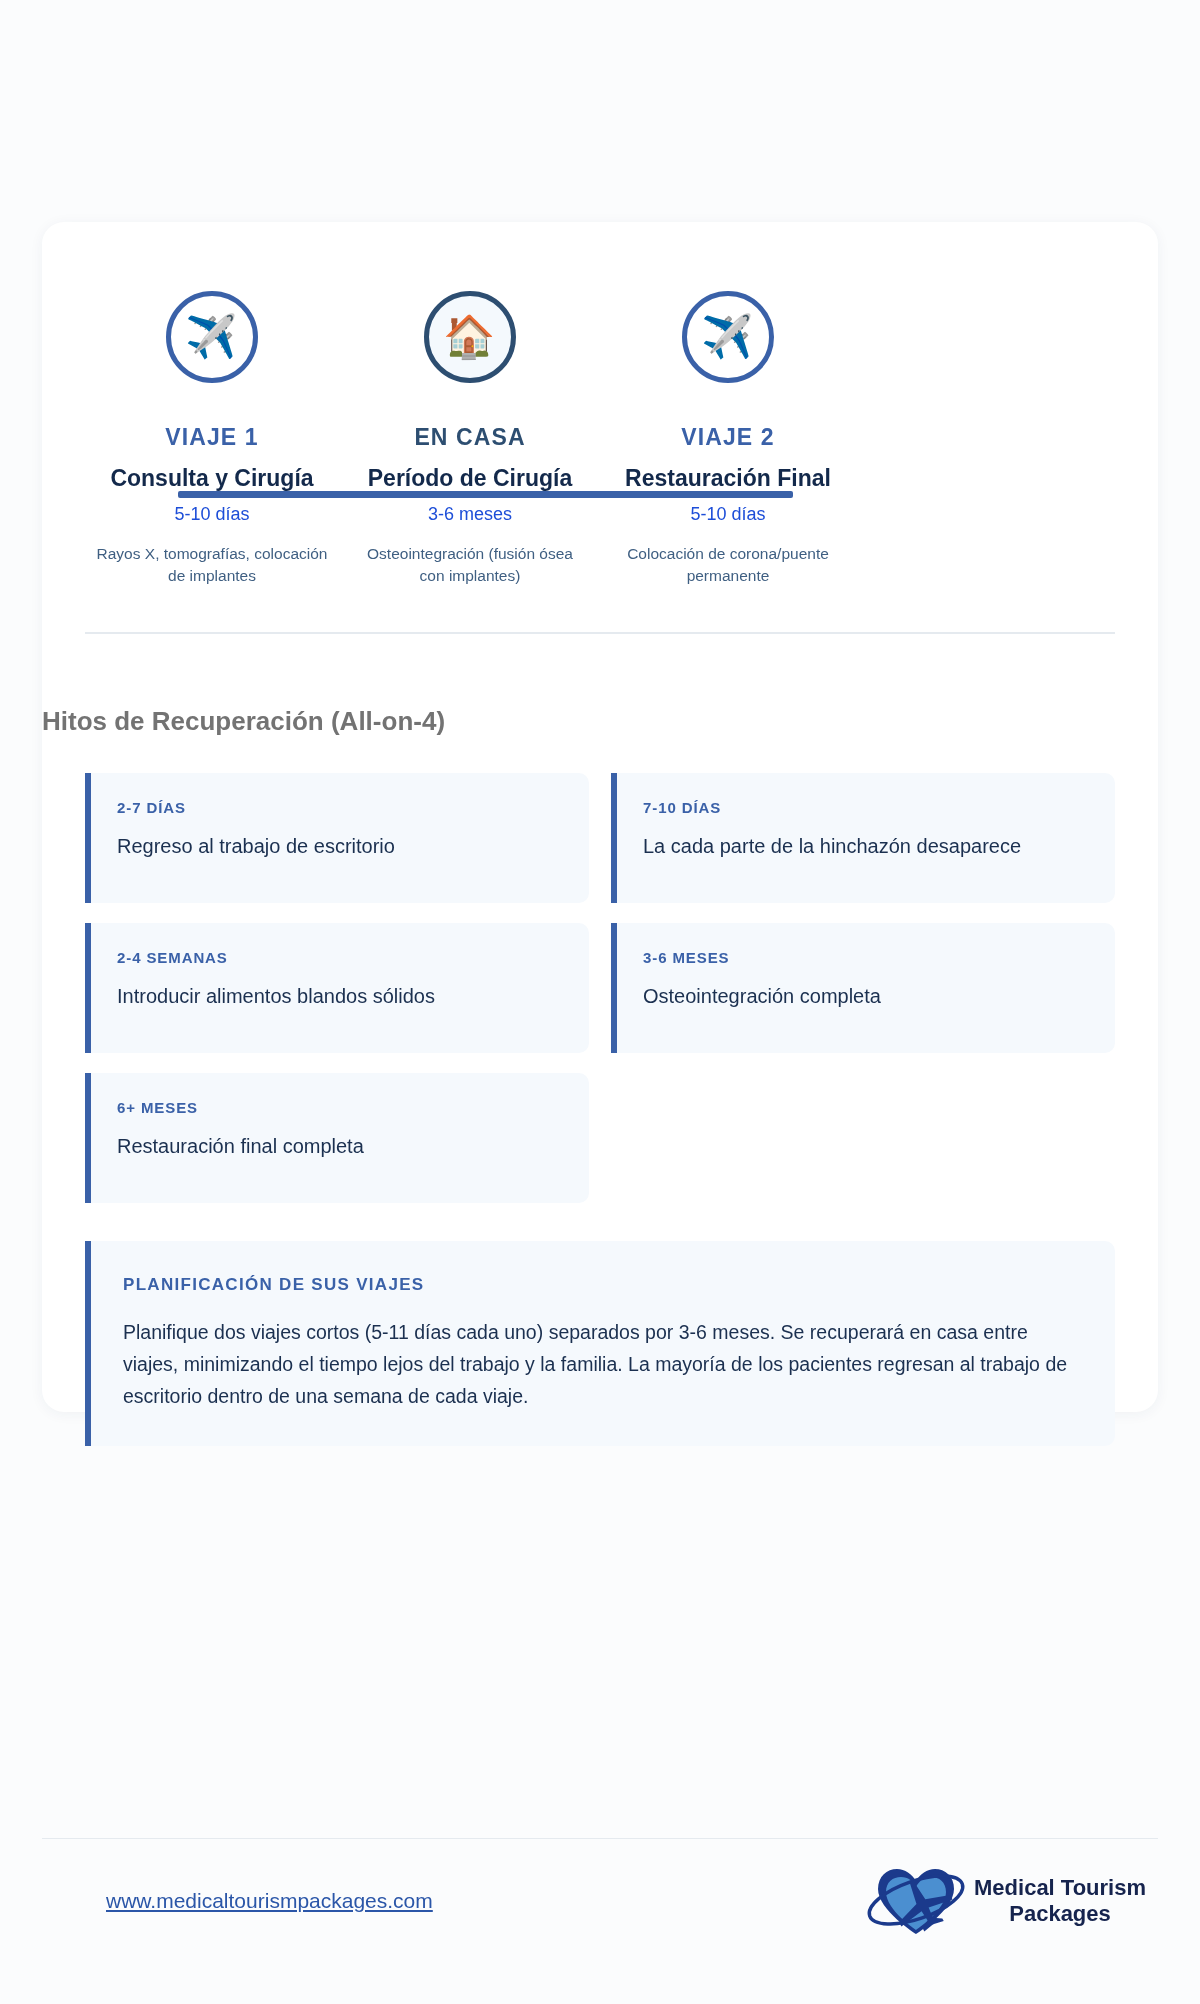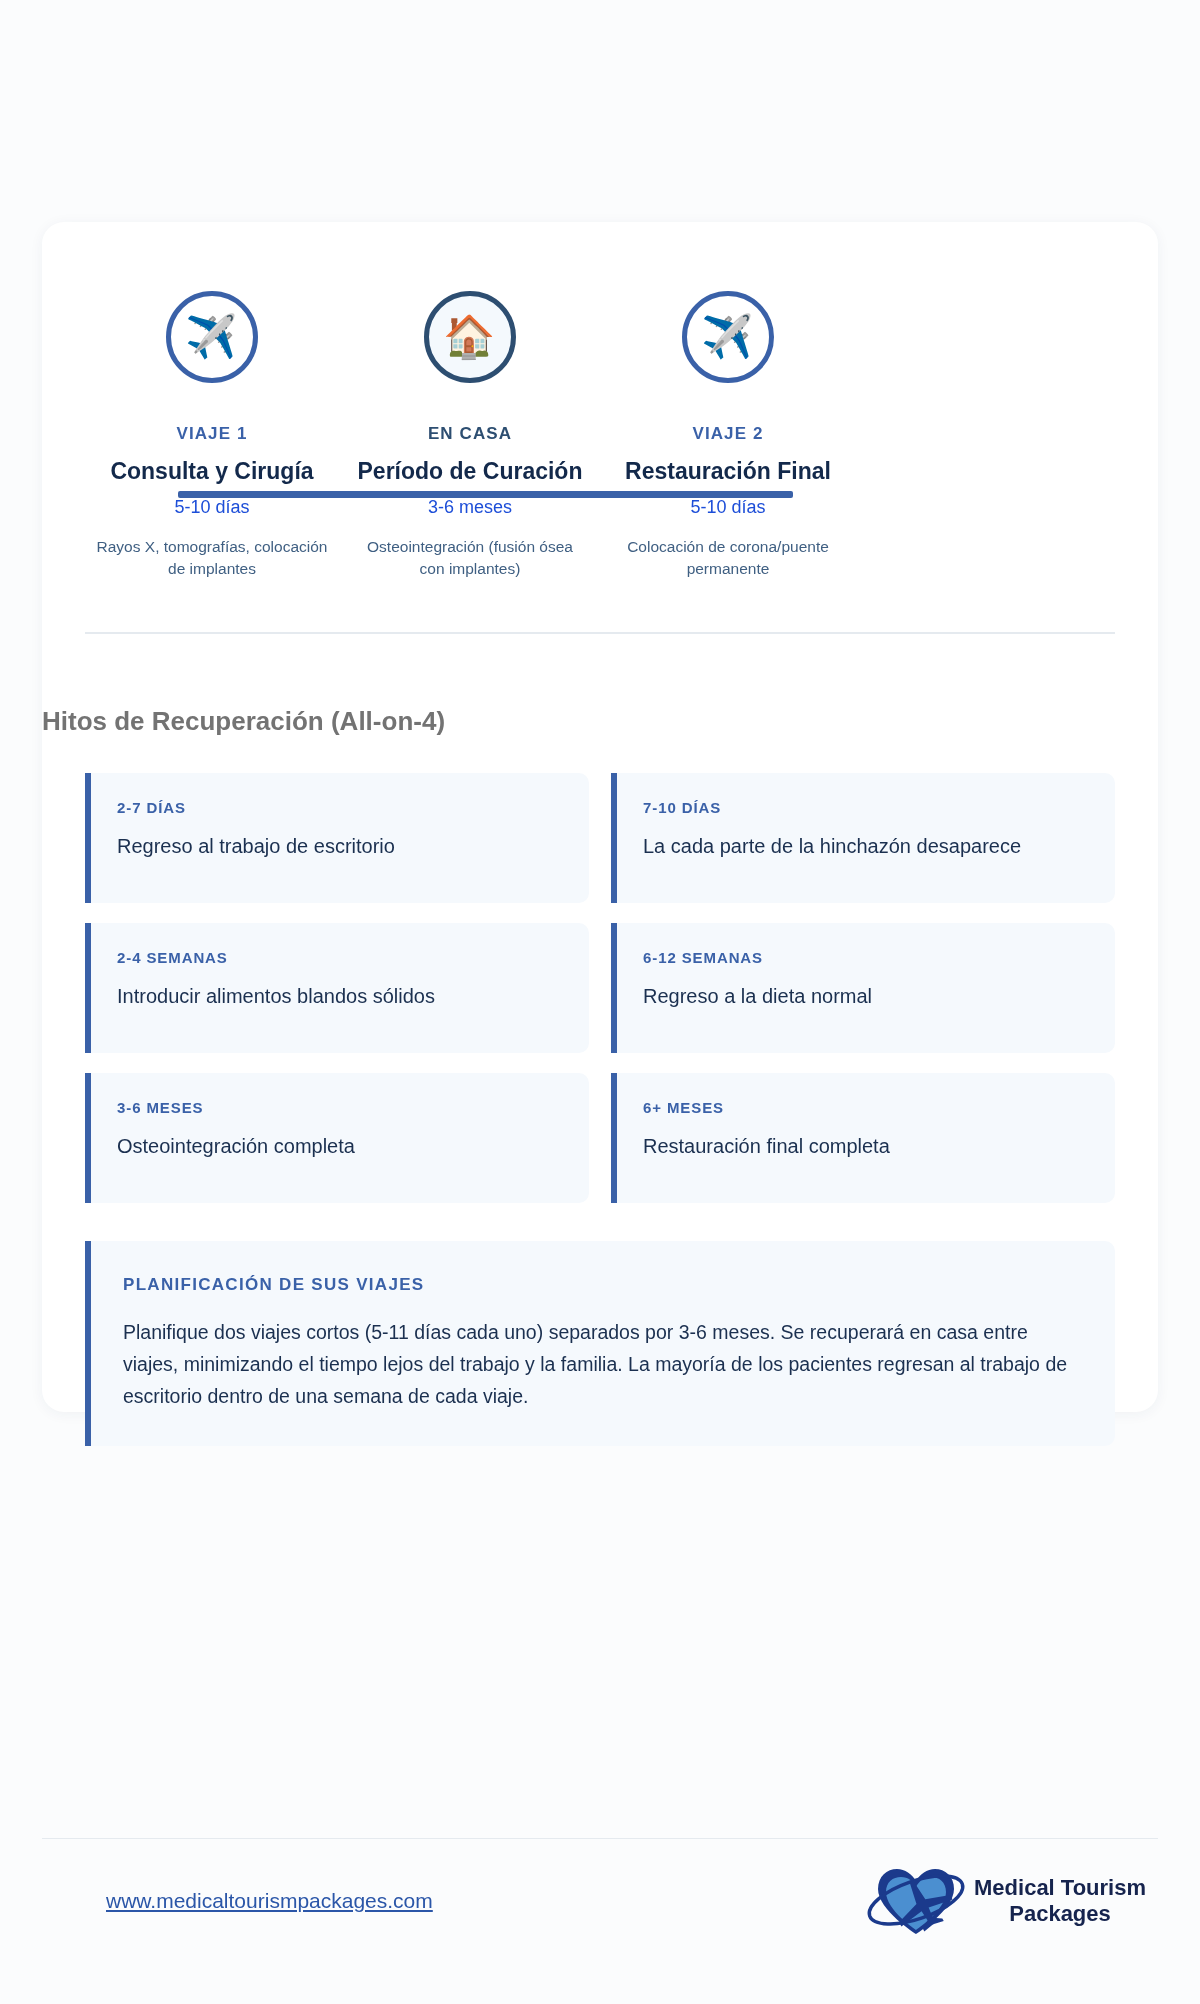--- a/index.html
+++ b/index.html
@@ -95,21 +95,21 @@
     font-size: 42px;
     line-height: 1;
   }
   .tl-circle.home {
     border-color: #2d4e71;
     background: #f4f9fd;
   }
 
   .tl-stage {
     margin-top: 41px;
-    font-size: 17px;
+    font-size: 23px;
     font-weight: 700;
     letter-spacing: 1.1px;
     color: #3a61a8;
   }
   .tl-col.home .tl-stage { color: #2d4e71; }
 
   .tl-title {
     margin-top: 14px;
     font-size: 23px;
     font-weight: 700;
@@ -260,21 +260,21 @@
           <div class="tl-circle">✈️</div>
           <div class="tl-stage">VIAJE 1</div>
           <div class="tl-title">Consulta y Cirugía</div>
           <div class="tl-duration">5-10 días</div>
           <div class="tl-desc">Rayos X, tomografías, colocación de implantes</div>
         </div>
 
         <div class="tl-col home">
           <div class="tl-circle home">🏠</div>
           <div class="tl-stage">EN CASA</div>
-          <div class="tl-title">Período de Curación</div>
+          <div class="tl-title">Período de Cirugía</div>
           <div class="tl-duration">3-6 meses</div>
           <div class="tl-desc">Osteointegración (fusión ósea con implantes)</div>
         </div>
 
         <div class="tl-col">
           <div class="tl-circle">✈️</div>
           <div class="tl-stage">VIAJE 2</div>
           <div class="tl-title">Restauración Final</div>
           <div class="tl-duration">5-10 días</div>
           <div class="tl-desc">Colocación de corona/puente permanente</div>
@@ -294,24 +294,20 @@
       </div>
       <div class="ms-card">
         <div class="ms-period">7-10 DÍAS</div>
         <div class="ms-text">La cada parte de la hinchazón desaparece</div>
       </div>
       <div class="ms-card">
         <div class="ms-period">2-4 SEMANAS</div>
         <div class="ms-text">Introducir alimentos blandos sólidos</div>
       </div>
       <div class="ms-card">
-        <div class="ms-period">6-12 SEMANAS</div>
-        <div class="ms-text">Regreso a la dieta normal</div>
-      </div>
-      <div class="ms-card">
         <div class="ms-period">3-6 MESES</div>
         <div class="ms-text">Osteointegración completa</div>
       </div>
       <div class="ms-card">
         <div class="ms-period">6+ MESES</div>
         <div class="ms-text">Restauración final completa</div>
       </div>
     </div>
 
     <div class="plan-box">

